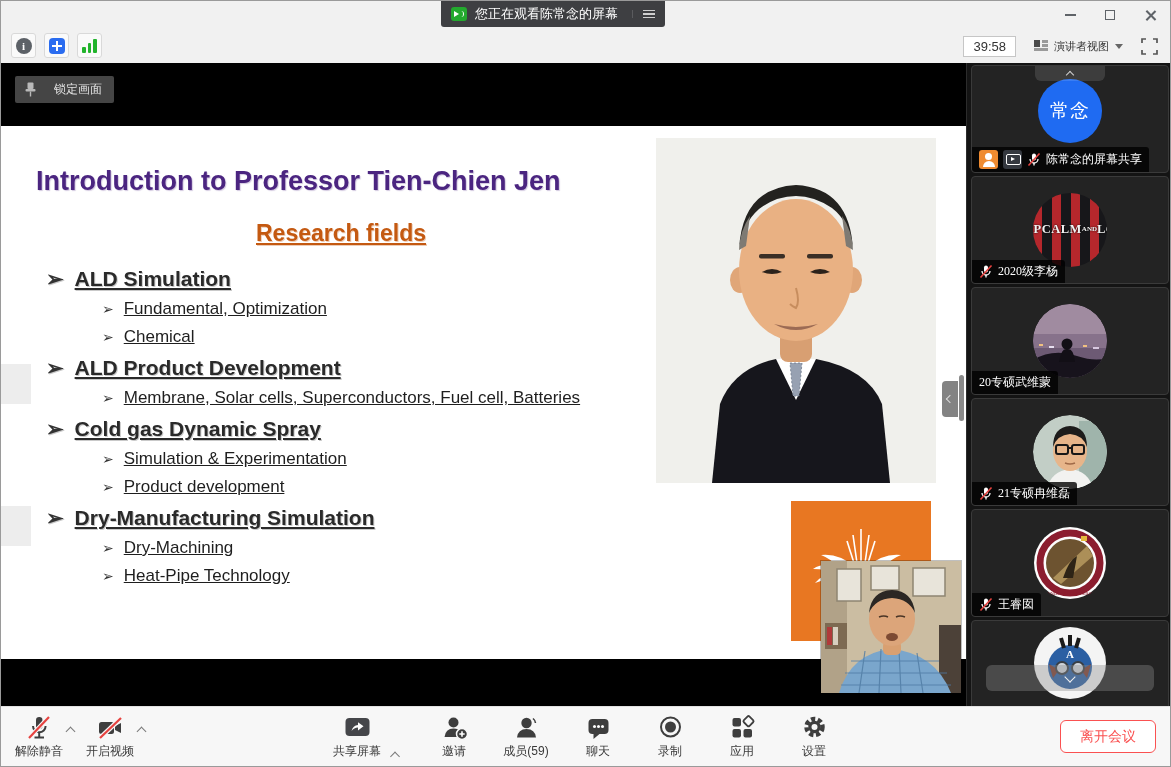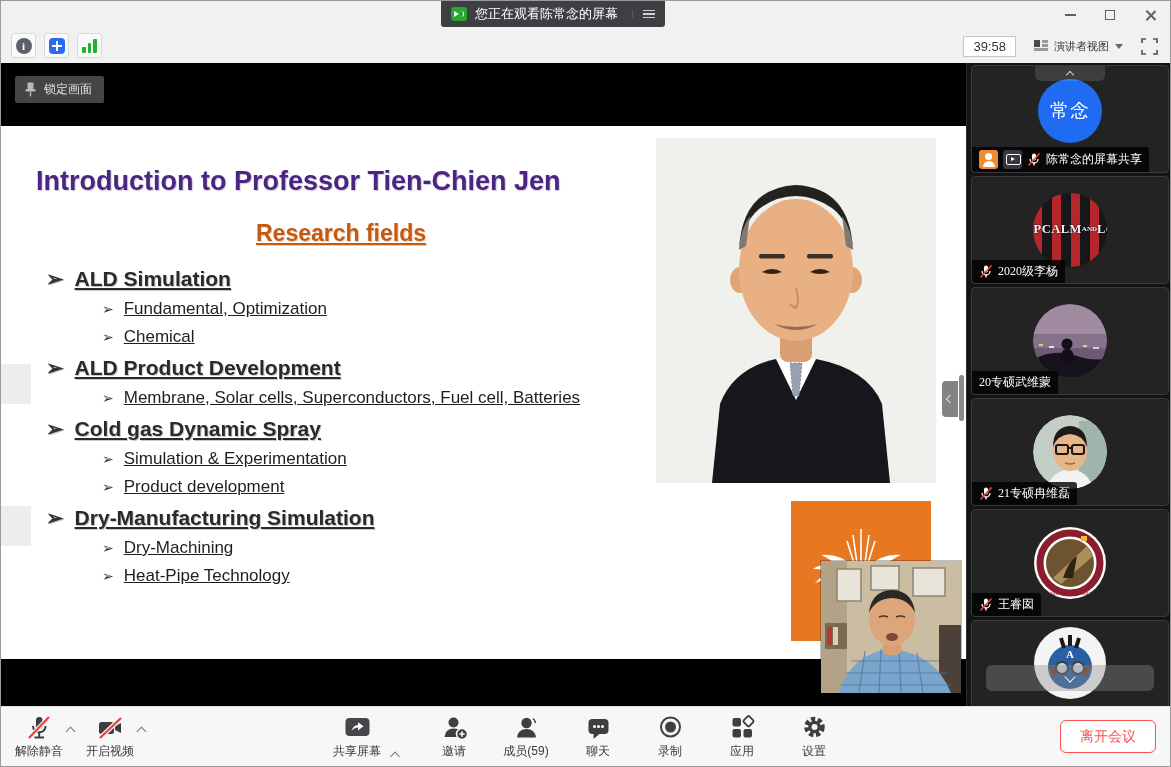--- a/index.html
+++ b/index.html
@@ -44,21 +44,21 @@
   .layout-ic b{position:absolute;left:0;top:0;width:6px;height:7px;background:#4a4a4a;}
   .layout-ic i{position:absolute;background:#9a9a9a;}
   .layout-ic i.a{left:8px;top:0;width:6px;height:3px;} .layout-ic i.b{left:8px;top:4px;width:6px;height:3px;}
   .layout-ic i.c{left:0;top:8px;width:14px;height:3px;}
   .caret{width:0;height:0;border-left:4px solid transparent;border-right:4px solid transparent;border-top:5px solid #666;}
   .chev{display:inline-block;width:7px;height:7px;border-right:1.7px solid #7a7a7a;border-bottom:1.7px solid #7a7a7a;}
   .chev.up{transform:rotate(-135deg);} .chev.down{transform:rotate(45deg);} .chev.left{transform:rotate(135deg);}
 
   
   .stage{position:absolute;top:62px;left:0;width:965px;height:643px;background:#000;overflow:hidden;}
-  .pin-chip{position:absolute;left:14px;top:13px;display:flex;align-items:center;gap:7px;background:#454545;
+  .pin-chip{position:absolute;left:14px;top:13px;display:flex;align-items:center;gap:17px;background:#454545;
             color:#e3e3e3;font-size:12px;padding:5px 12px 5px 9px;border-radius:2px;cursor:pointer;}
   .slide{position:absolute;left:0;top:63px;width:965px;height:533px;background:#fff;}
   .slide-title{position:absolute;left:35px;top:40px;font-size:27px;font-weight:bold;color:#4b2580;
                text-shadow:1px 1px 1px rgba(75,37,128,.25);}
   .slide-sub{position:absolute;left:255px;top:94px;font-size:23px;font-weight:bold;color:#c45911;
              text-decoration:underline;text-shadow:1px 1px 0 rgba(196,89,17,.3);}
   .blist{position:absolute;left:45px;top:132px;}
   .l1{font-size:21px;font-weight:700;color:#2a2a2a;margin:9px 0 3px;text-shadow:1px 1px 0 #c9c9c9;}
   .l2{font-size:17px;font-weight:400;color:#1e1e1e;margin:8px 0 8px 56px;}
   .bg1{margin-right:11px;color:#333;} .bg2{margin-right:10px;color:#333;font-size:14px;}

